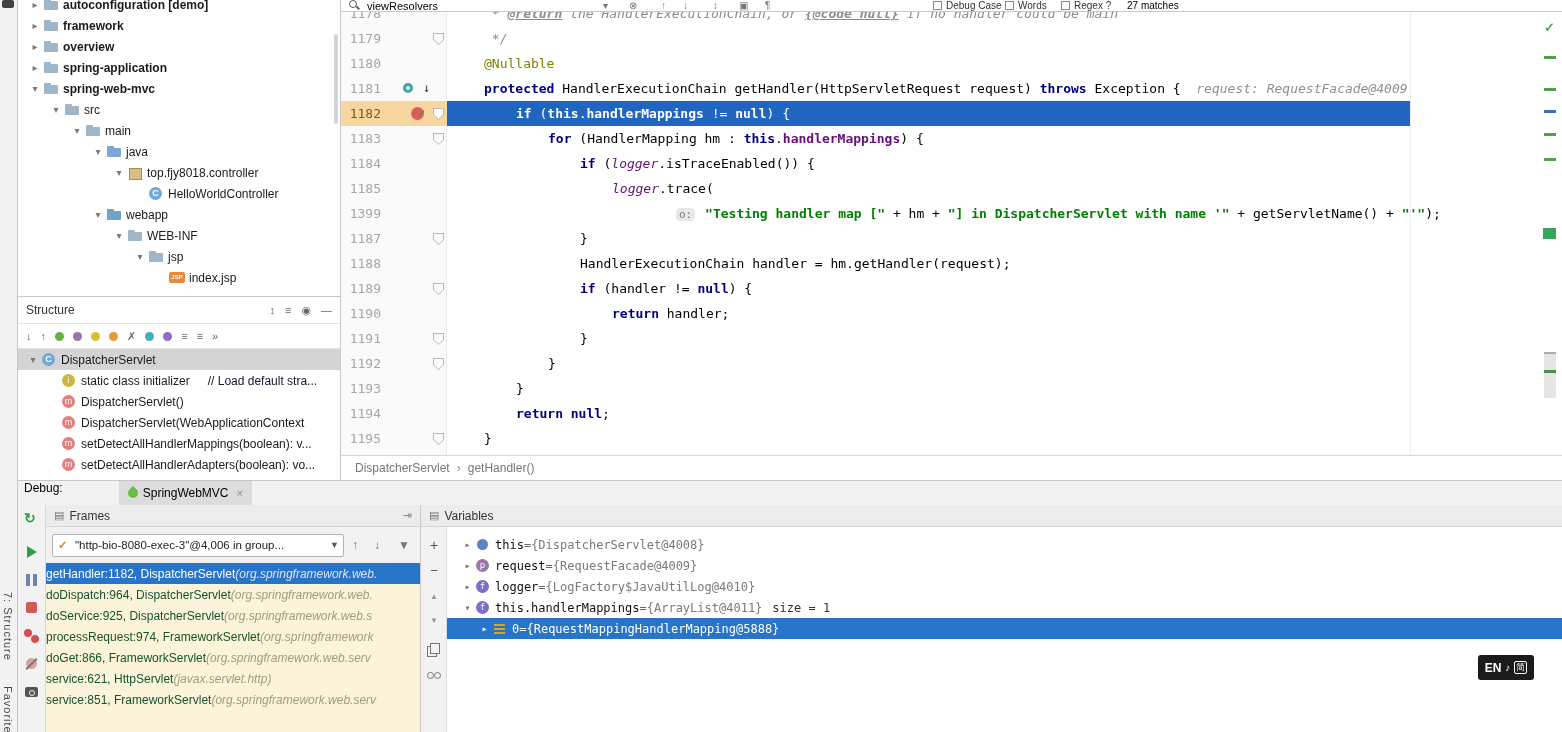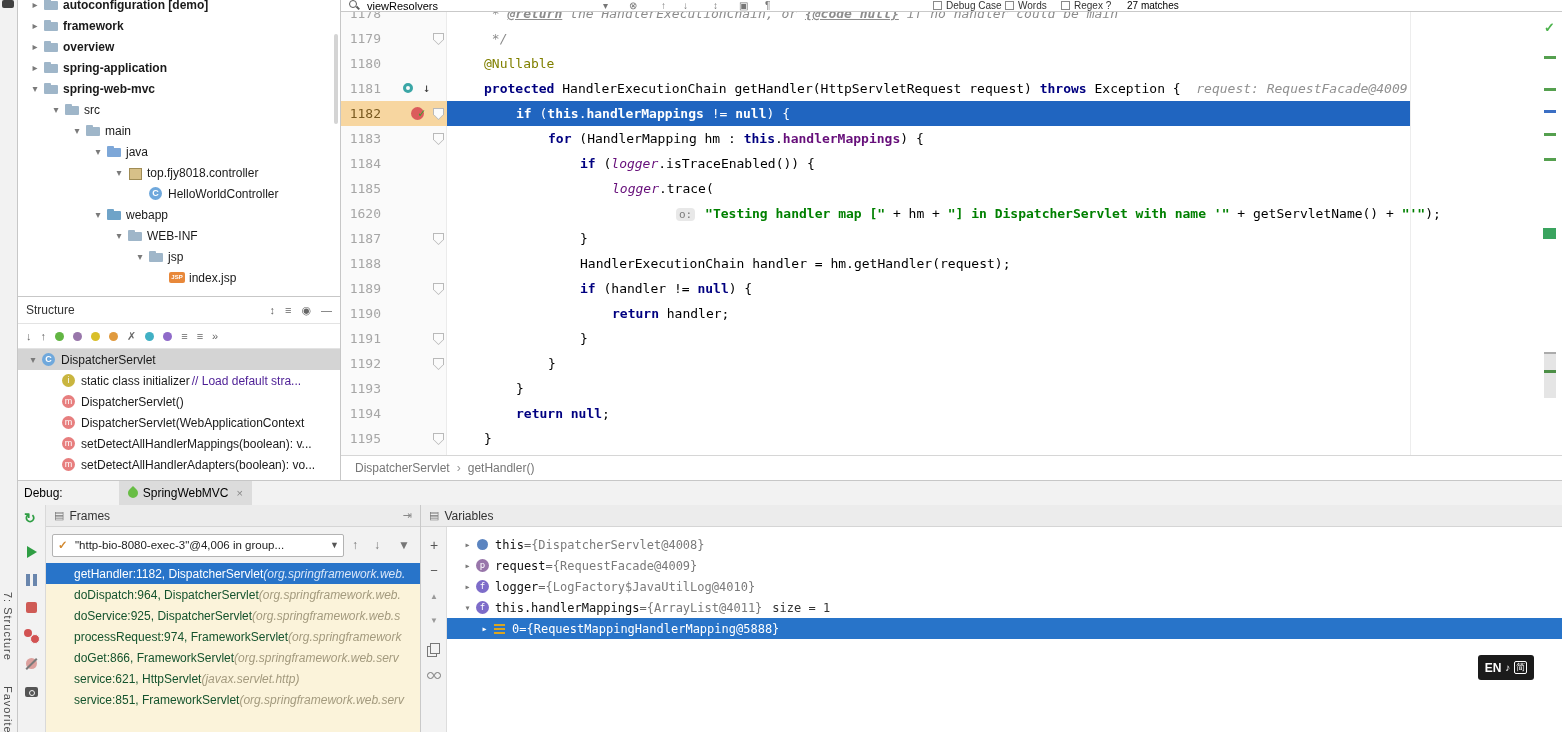--- a/index.html
+++ b/index.html
@@ -34,21 +34,21 @@
 
 
 #structure-panel{position:absolute;left:18px;top:296px;width:322px;height:184px;background:#fff;border-top:1px solid #c7c7c7;overflow:hidden}
 #structure-head{position:absolute;left:0;top:0;right:0;height:26px;display:flex;align-items:center;padding:0 8px;color:#333}
 #structure-head .hicons{margin-left:auto;display:flex;gap:10px;color:#666;font-size:11px}
 #structure-toolbar{position:absolute;left:0;top:26px;right:0;height:26px;border-top:1px solid #e3e3e3;border-bottom:1px solid #e3e3e3;display:flex;align-items:center;gap:9px;padding:0 8px;color:#666;font-size:11px}
 .dot{width:9px;height:9px;border-radius:50%;display:inline-block}
 #structure-tree{position:absolute;left:0;top:52px;right:0}
 .srow{height:21px;display:flex;align-items:center;white-space:nowrap;font-size:12px;color:#1a1a1a;overflow:hidden}
 .srow.ssel{background:#d4d4d4}
-.scom{color:#4c1d95;margin-left:2px}
+.scom{color:#0f172a;margin-left:18px}
 
 
 #editor{position:absolute;left:340px;top:0;width:1222px;height:480px;background:#fff;border-left:1px solid #c7c7c7;overflow:hidden}
 #gutter-bg{position:absolute;left:0;top:12px;width:106px;height:443px;background:#fafafa;border-right:1px solid #ebebeb;z-index:0}
 #margin-guide{position:absolute;left:1069px;top:12px;width:1px;height:443px;background:#ededed;z-index:0}
 #code-lines{position:absolute;left:0;top:1px;right:0;z-index:1;font-family:"DejaVu Sans Mono",monospace;font-size:13px}
 .cl{position:relative;height:25px}
 .lnum{position:absolute;left:0;top:0;width:40px;text-align:right;line-height:25px;color:#a6a6a6;z-index:3}
 .exec .lnum{color:#7a5a20}
 .gutexec{position:absolute;left:0;top:0;width:106px;height:25px;background:#f7d6a0;z-index:1}
@@ -84,21 +84,21 @@
 .stripe-mark{position:absolute;left:1203px;width:12px;height:3px;background:#55a04f;z-index:6}
 #insp-check{position:absolute;left:1203px;top:20px;color:#4db34d;font-size:13px;font-weight:bold;z-index:6}
 #stripe-block{position:absolute;left:1202px;top:228px;width:13px;height:11px;background:#3aa45f;z-index:6}
 #stripe-thumb{position:absolute;left:1203px;top:352px;width:12px;height:46px;background:rgba(0,0,0,.10);border-top:2px solid rgba(0,0,0,.25);z-index:6}
 
 #breadcrumb{position:absolute;left:0;top:455px;right:0;height:25px;background:#fff;border-top:1px solid #d6d6d6;display:flex;align-items:center;padding-left:14px;color:#777;z-index:7}
 #breadcrumb .sep{color:#999;margin:0 7px}
 
 
 #debug-panel{position:absolute;left:18px;top:480px;width:1544px;height:252px;background:#f2f2f2;border-top:1px solid #c7c7c7;overflow:hidden}
-#debug-head{position:absolute;left:0;top:0;right:0;height:24px;display:flex;align-items:center;padding-left:6px}
+#debug-head{position:absolute;left:0;top:0;right:0;height:24px;display:flex;padding-left:6px}
 #session-tab{display:flex;align-items:center;gap:5px;height:24px;padding:0 9px;background:#dcdcdc;margin-left:56px}
 .leaf{width:10px;height:10px;background:#68bd45;border-radius:0 70% 70% 70%;transform:rotate(45deg);display:inline-block}
 .closex{color:#888;font-size:11px;margin-left:3px}
 #debug-toolbar{position:absolute;left:0;top:24px;right:0;height:27px;border-bottom:1px solid #cfcfcf;display:flex;align-items:center}
 #tab-debugger{height:27px;display:flex;align-items:center;padding:0 12px;background:#d2d2d2;margin-left:38px}
 #tab-console{height:27px;display:flex;align-items:center;gap:5px;padding:0 10px}
 .console-ic{width:11px;height:11px;border:1px solid #6e8cb8;background:#e8eef8;display:inline-block;position:relative}
 .console-ic::after{content:"";position:absolute;right:1px;bottom:1px;width:3px;height:3px;border-radius:50%;background:#d25252}
 .tsep{width:1px;height:16px;background:#cfcfcf;margin:0 10px}
 .tbico{color:#3f6fb5;font-size:13px;margin:0 7px}
@@ -122,21 +122,21 @@
 #frames-pane{position:absolute;left:28px;top:24px;width:374px;bottom:0}
 .pane-head{position:absolute;left:0;top:27px;right:0;height:22px;background:#ececec;border-bottom:1px solid #d5d5d5;display:flex;align-items:center;padding:0 8px;color:#333}
 .phico{color:#777;margin-right:5px;font-size:11px}
 .phright{margin-left:auto;color:#888;font-size:11px}
 #thread-row{position:absolute;left:0;top:49px;right:0;height:36px;background:#f2f2f2}
 #thread-select{position:absolute;left:6px;top:7px;width:292px;height:23px;background:#fff;border:1px solid #b3b3b3;border-radius:2px;font-size:11.5px;color:#222;line-height:21px;padding:0 16px 0 22px;overflow:hidden;white-space:nowrap}
 #thread-check{position:absolute;left:5px;top:0;color:#d2882f;font-weight:bold}
 #thread-caret{position:absolute;right:4px;top:0;color:#555;font-size:9px}
 .tr-ic{position:absolute;top:11px;color:#777;font-size:12px}
 #frames-list{position:absolute;left:0;top:85px;right:0;bottom:0;background:#fbf3da;overflow:hidden}
-.frow{height:21px;display:flex;align-items:center;padding-left:28px;font-size:12px;white-space:nowrap;overflow:hidden}
+.frow{height:21px;display:flex;align-items:center;padding-left:0;font-size:12px;white-space:nowrap;overflow:hidden}
 .fm{color:#14532d}
 .fp{color:#a39a7e;font-style:italic}
 .frow.fsel{background:#2874C9}
 .fsel .fm{color:#fff}
 .fsel .fp{color:#d9e6f8}
 
 #vars-pane{position:absolute;left:402px;top:24px;right:0;bottom:0;border-left:1px solid #c9c9c9;background:#fff}
 #vars-strip{position:absolute;left:0;top:49px;width:26px;bottom:0;background:#f2f2f2;border-right:1px solid #ddd}
 .vs-ic{position:absolute;left:6px;width:14px;height:14px;color:#555;text-align:center;line-height:14px}
 .ic-copy::before{content:"";position:absolute;left:0;top:3px;width:8px;height:9px;border:1px solid #777;background:#f2f2f2}
@@ -345,21 +345,21 @@
       </div>
       <div class="cl">
         <span class="lnum">1184</span>
         <div class="ct" style="padding-left: 128px;"><span class="tok t-k">if </span><span class="tok t-p">(</span><span class="tok t-fs">logger</span><span class="tok t-p">.isTraceEnabled()) {</span></div>
       </div>
       <div class="cl">
         <span class="lnum">1185</span>
         <div class="ct" style="padding-left: 160px;"><span class="tok t-fs">logger</span><span class="tok t-p">.trace(</span></div>
       </div>
       <div class="cl">
-        <span class="lnum">1620</span>
+        <span class="lnum">1399</span>
         <div class="ct" style="padding-left: 224px;"><span class="tok t-chip">o:</span><span class="tok t-p"> </span><span class="tok t-s">"Testing handler map ["</span><span class="tok t-p"> + hm + </span><span class="tok t-s">"] in DispatcherServlet with name '"</span><span class="tok t-p"> + getServletName() + </span><span class="tok t-s">"'"</span><span class="tok t-p">);</span></div>
       </div>
       <div class="cl">
         <span class="lnum">1187</span>
         <span class="fold">
           <span class="foldin"></span>
         </span>
         <div class="ct" style="padding-left: 128px;"><span class="tok t-p">}</span></div>
       </div>
       <div class="cl">

